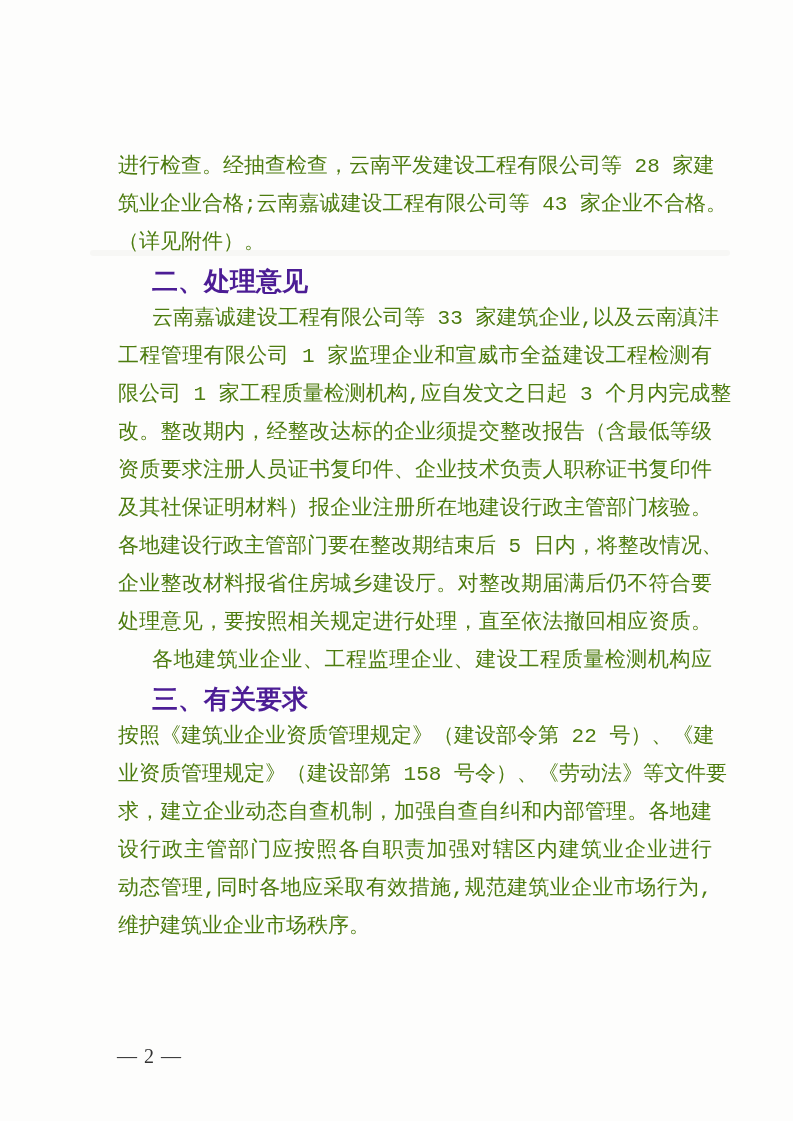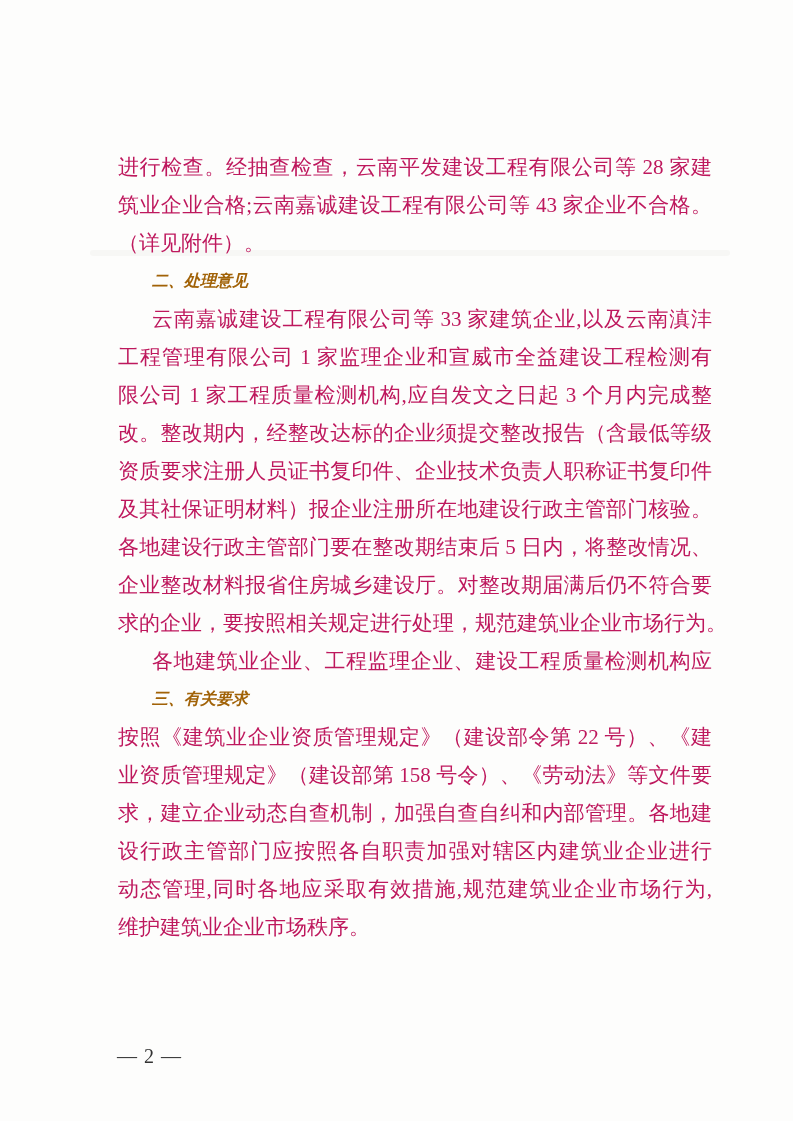--- a/index.html
+++ b/index.html
@@ -21,28 +21,28 @@
     top: 148px;
     width: 594px;
   }
   .line {
     height: 38px;
     line-height: 38px;
     white-space: nowrap;
   }
   .body-line {
     font-size: 21px;
-    color: #be185d;
+    color: #4d7c0f;
+    font-family: Liberation Mono, monospace;
   }
   .heading-line {
-    font-size: 16px;
+    font-size: 26px;
     font-weight: bold;
-    color: #a16207;
+    color: #4c1d95;
     font-family: "Liberation Sans", "DejaVu Sans", sans-serif;
-    font-style: italic;
   }
   .indent {
     padding-left: 34px;
   }
   .justified {
     text-align: justify;
     text-align-last: justify;
     text-justify: inter-character;
   }
   .scan-artifact {
@@ -76,21 +76,21 @@
       <div class="line body-line"><span>（详见附件）。</span></div>
       <div class="line heading-line indent"><span>二、处理意见</span></div>
       <div class="line body-line indent justified"><span>云南嘉诚建设工程有限公司等 33 家建筑企业,以及云南滇沣</span></div>
       <div class="line body-line justified"><span>工程管理有限公司 1 家监理企业和宣威市全益建设工程检测有</span></div>
       <div class="line body-line justified"><span>限公司 1 家工程质量检测机构,应自发文之日起 3 个月内完成整</span></div>
       <div class="line body-line justified"><span>改。整改期内，经整改达标的企业须提交整改报告（含最低等级</span></div>
       <div class="line body-line justified"><span>资质要求注册人员证书复印件、企业技术负责人职称证书复印件</span></div>
       <div class="line body-line justified"><span>及其社保证明材料）报企业注册所在地建设行政主管部门核验。</span></div>
       <div class="line body-line justified"><span>各地建设行政主管部门要在整改期结束后 5 日内，将整改情况、</span></div>
       <div class="line body-line justified"><span>企业整改材料报省住房城乡建设厅。对整改期届满后仍不符合要</span></div>
-      <div class="line body-line justified"><span>求的企业，要按照相关规定进行处理，规范建筑业企业市场行为。</span></div>
+      <div class="line body-line justified"><span>处理意见，要按照相关规定进行处理，直至依法撤回相应资质。</span></div>
       <div class="line body-line indent justified"><span>各地建筑业企业、工程监理企业、建设工程质量检测机构应</span></div>
       <div class="line heading-line indent"><span>三、有关要求</span></div>
       <div class="line body-line justified"><span>按照《建筑业企业资质管理规定》（建设部令第 22 号）、《建</span></div>
       <div class="line body-line justified"><span>业资质管理规定》（建设部第 158 号令）、《劳动法》等文件要</span></div>
       <div class="line body-line justified"><span>求，建立企业动态自查机制，加强自查自纠和内部管理。各地建</span></div>
       <div class="line body-line justified"><span>设行政主管部门应按照各自职责加强对辖区内建筑业企业进行</span></div>
       <div class="line body-line justified"><span>动态管理,同时各地应采取有效措施,规范建筑业企业市场行为,</span></div>
       <div class="line body-line"><span>维护建筑业企业市场秩序。</span></div>
     </div>
 

